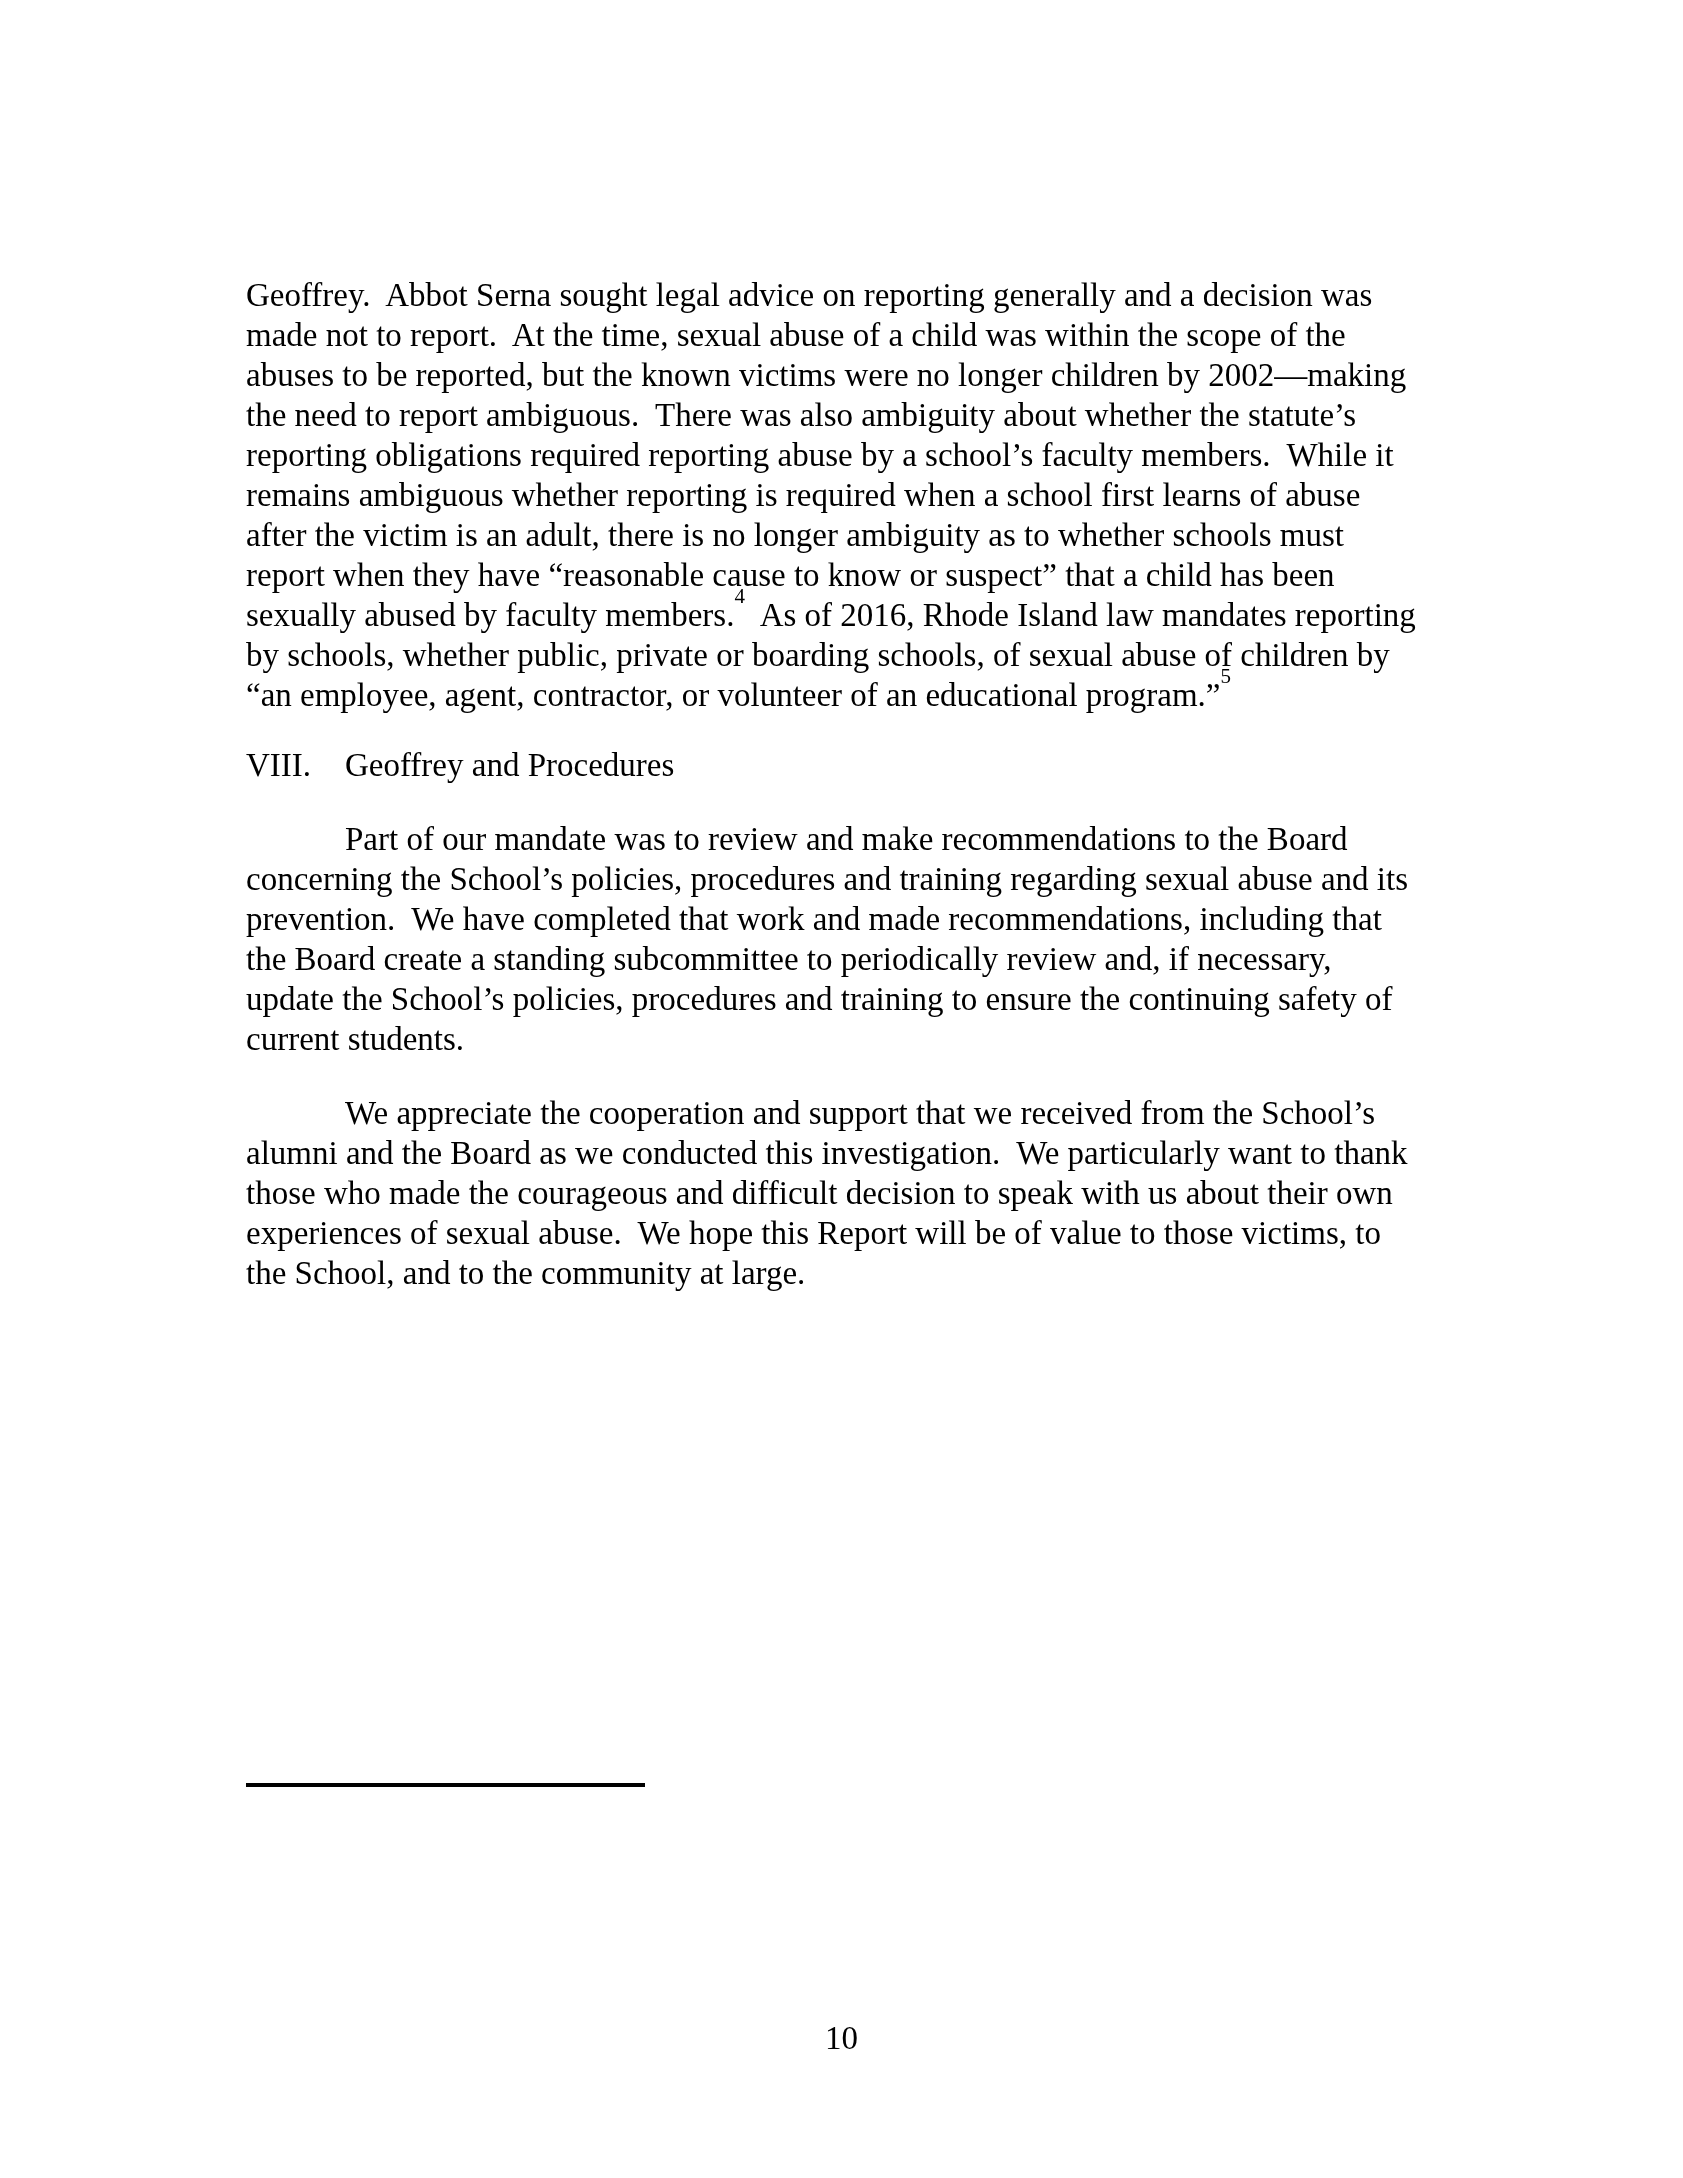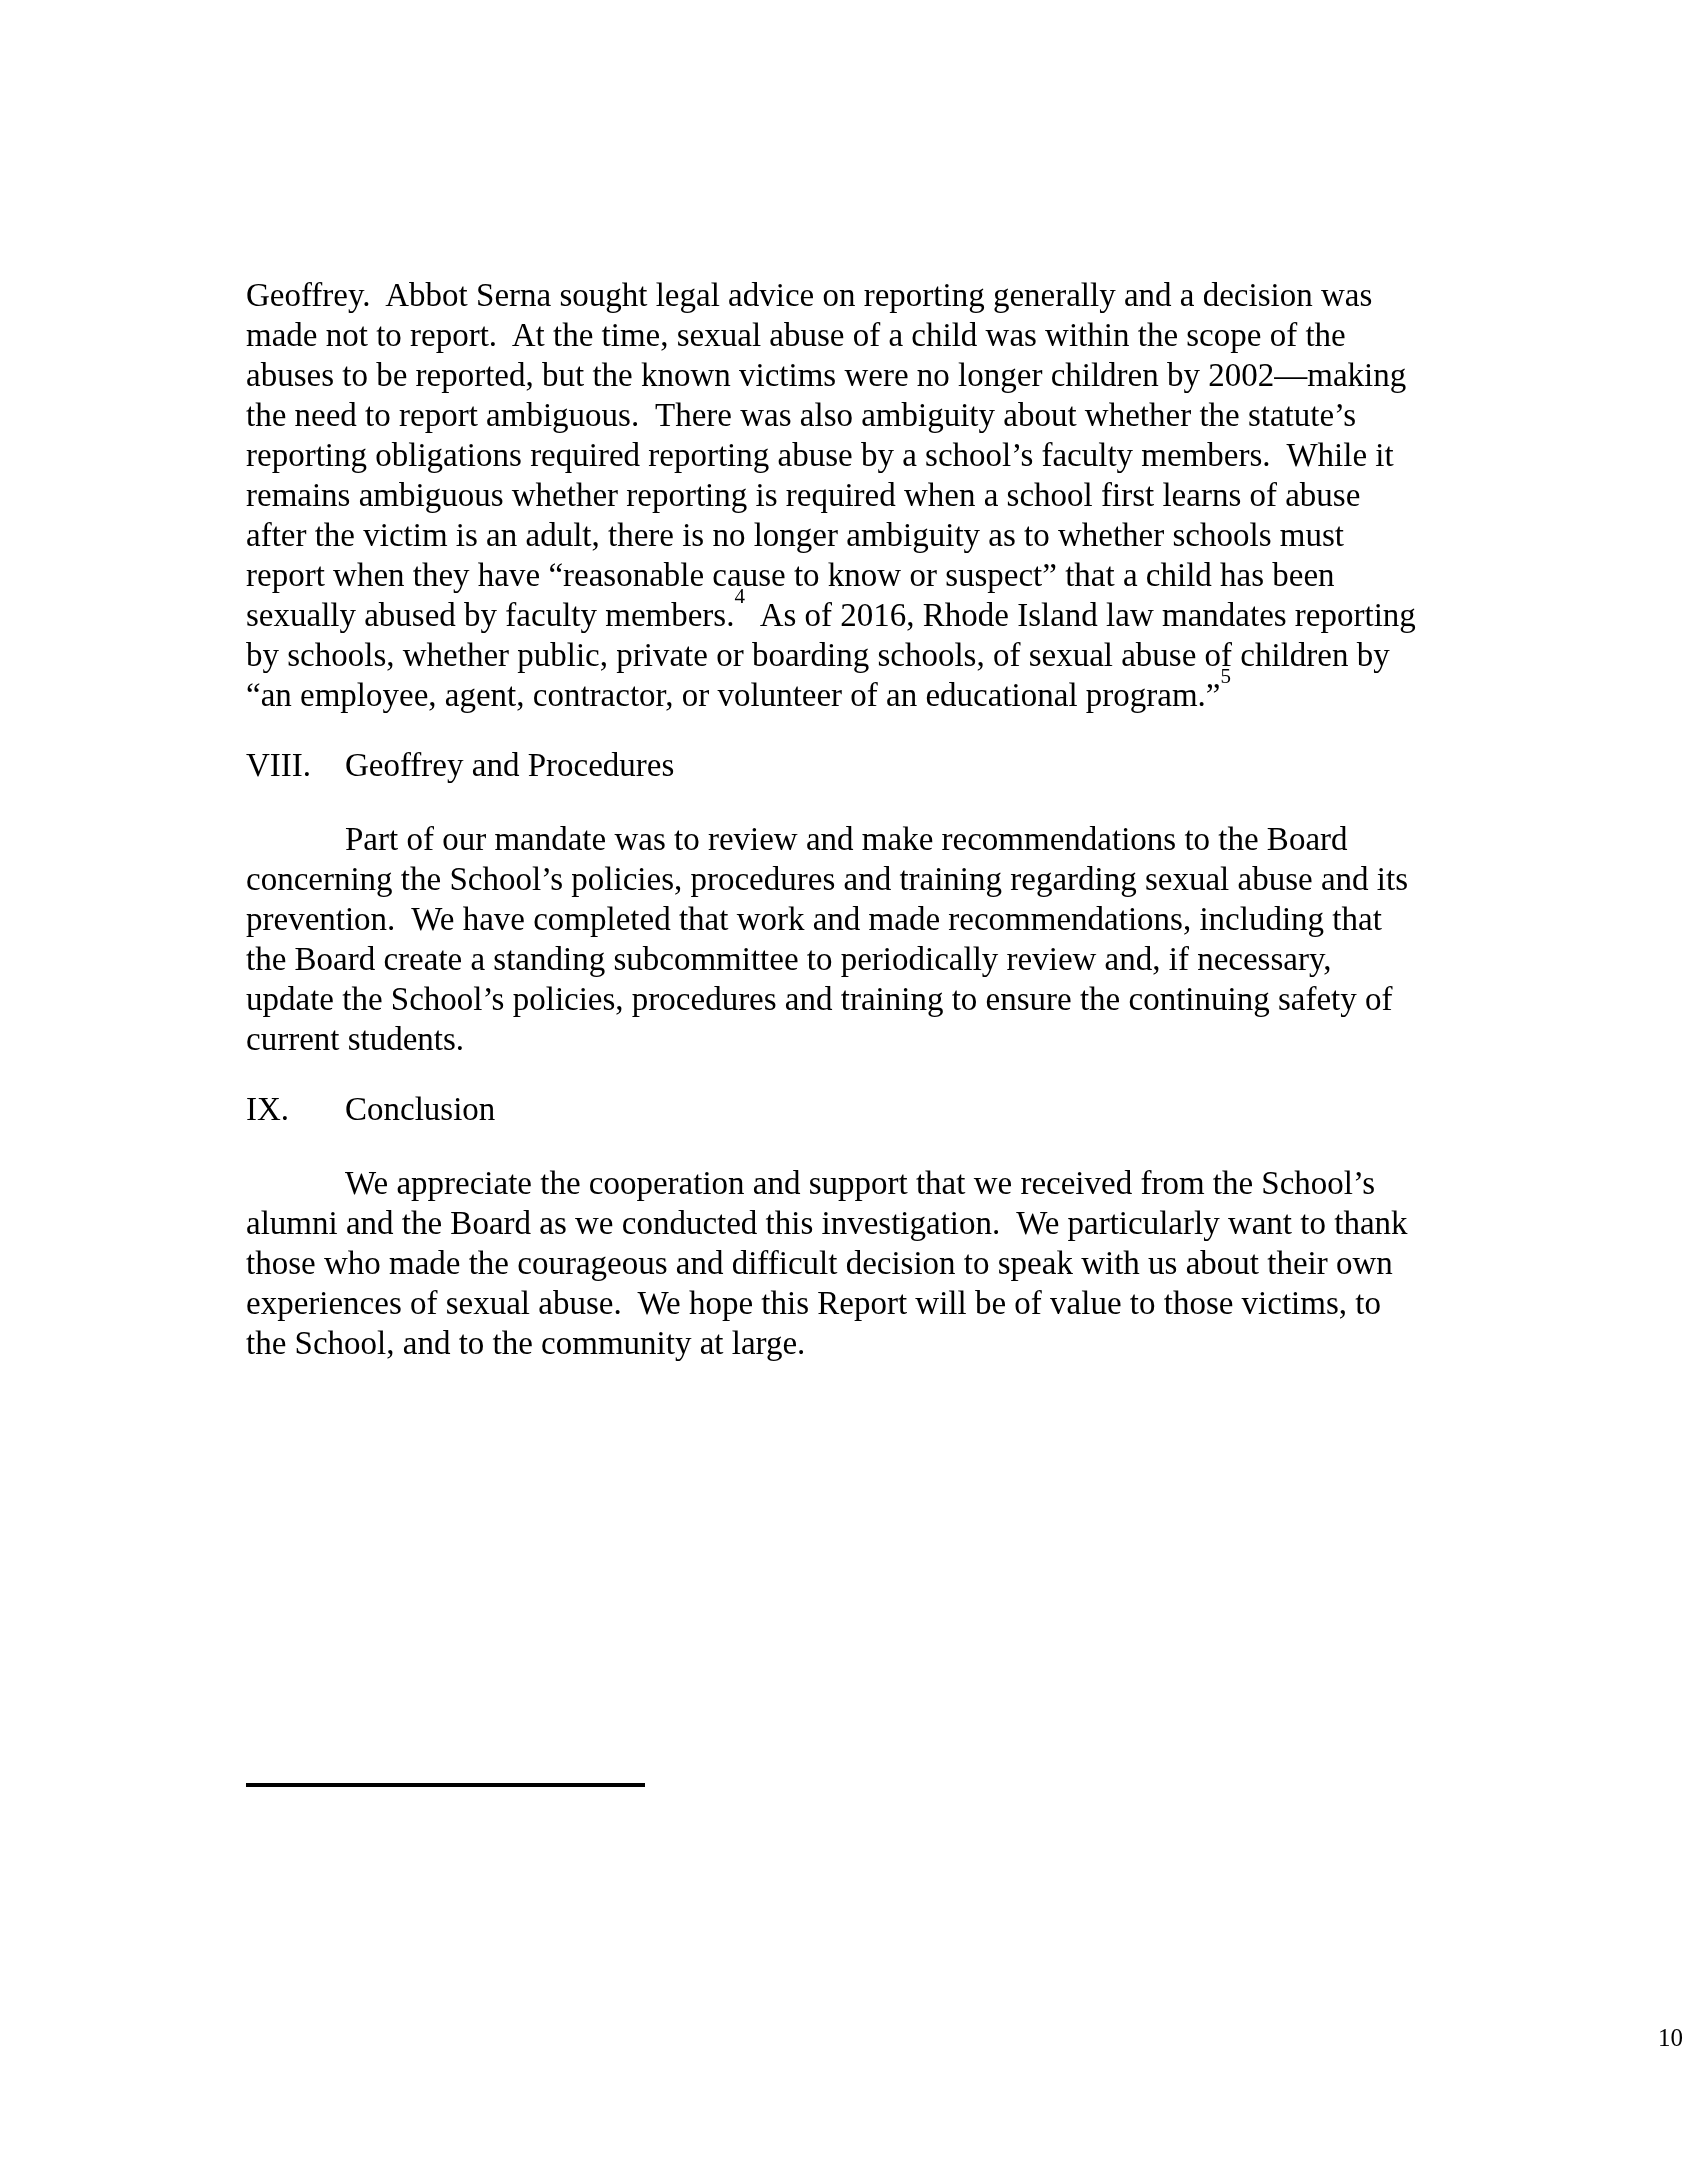--- a/index.html
+++ b/index.html
@@ -79,43 +79,40 @@
     top: -9px;
   }
   .fn-text.italic {
     font-style: italic;
   }
   .page-number {
     position: absolute;
     left: 0;
     top: 2018px;
     width: 100%;
-    text-align: right;
-    font-size: 25px;
+    text-align: center;
+    font-size: 33px;
     line-height: 40px;
   }
 </style>
 </head>
 <body>
 
 <div class="page">
 
   <div class="content">
 
     <p class="para"><span>Geoffrey.  Abbot Serna sought legal advice on reporting generally and a decision was made not to report.  At the time, sexual abuse of a child was within the scope of the abuses to be reported, but the known victims were no longer children by 2002—making the need to report ambiguous.  There was also ambiguity about whether the statute’s reporting obligations required reporting abuse by a school’s faculty members.  While it remains ambiguous whether reporting is required when a school first learns of abuse after the victim is an adult, there is no longer ambiguity as to whether schools must report when they have “reasonable cause to know or suspect” that a child has been sexually abused by faculty members.</span><sup class="fn-ref">4</sup><span>  As of 2016, Rhode Island law mandates reporting by schools, whether public, private or boarding schools, of sexual abuse of children by “an employee, agent, contractor, or volunteer of an educational program.”</span><sup class="fn-ref">5</sup></p>
 
     <div class="heading">
       <span class="numeral">VIII.</span><span class="title">Geoffrey and Procedures</span>
     </div>
 
     <p class="para indent">Part of our mandate was to review and make recommendations to the Board concerning the School’s policies, procedures and training regarding sexual abuse and its prevention.  We have completed that work and made recommendations, including that the Board create a standing subcommittee to periodically review and, if necessary, update the School’s policies, procedures and training to ensure the continuing safety of current students.</p>
 
-    <div class="heading">
-      <span class="numeral">IX.</span><span class="title">Conclusion</span>
-    </div>
 
     <p class="para indent">We appreciate the cooperation and support that we received from the School’s alumni and the Board as we conducted this investigation.  We particularly want to thank those who made the courageous and difficult decision to speak with us about their own experiences of sexual abuse.  We hope this Report will be of value to those victims, to the School, and to the community at large.</p>
 
   </div>
 
   <div class="footnotes">
     <div class="fn-separator"></div>
 
 
   </div>

